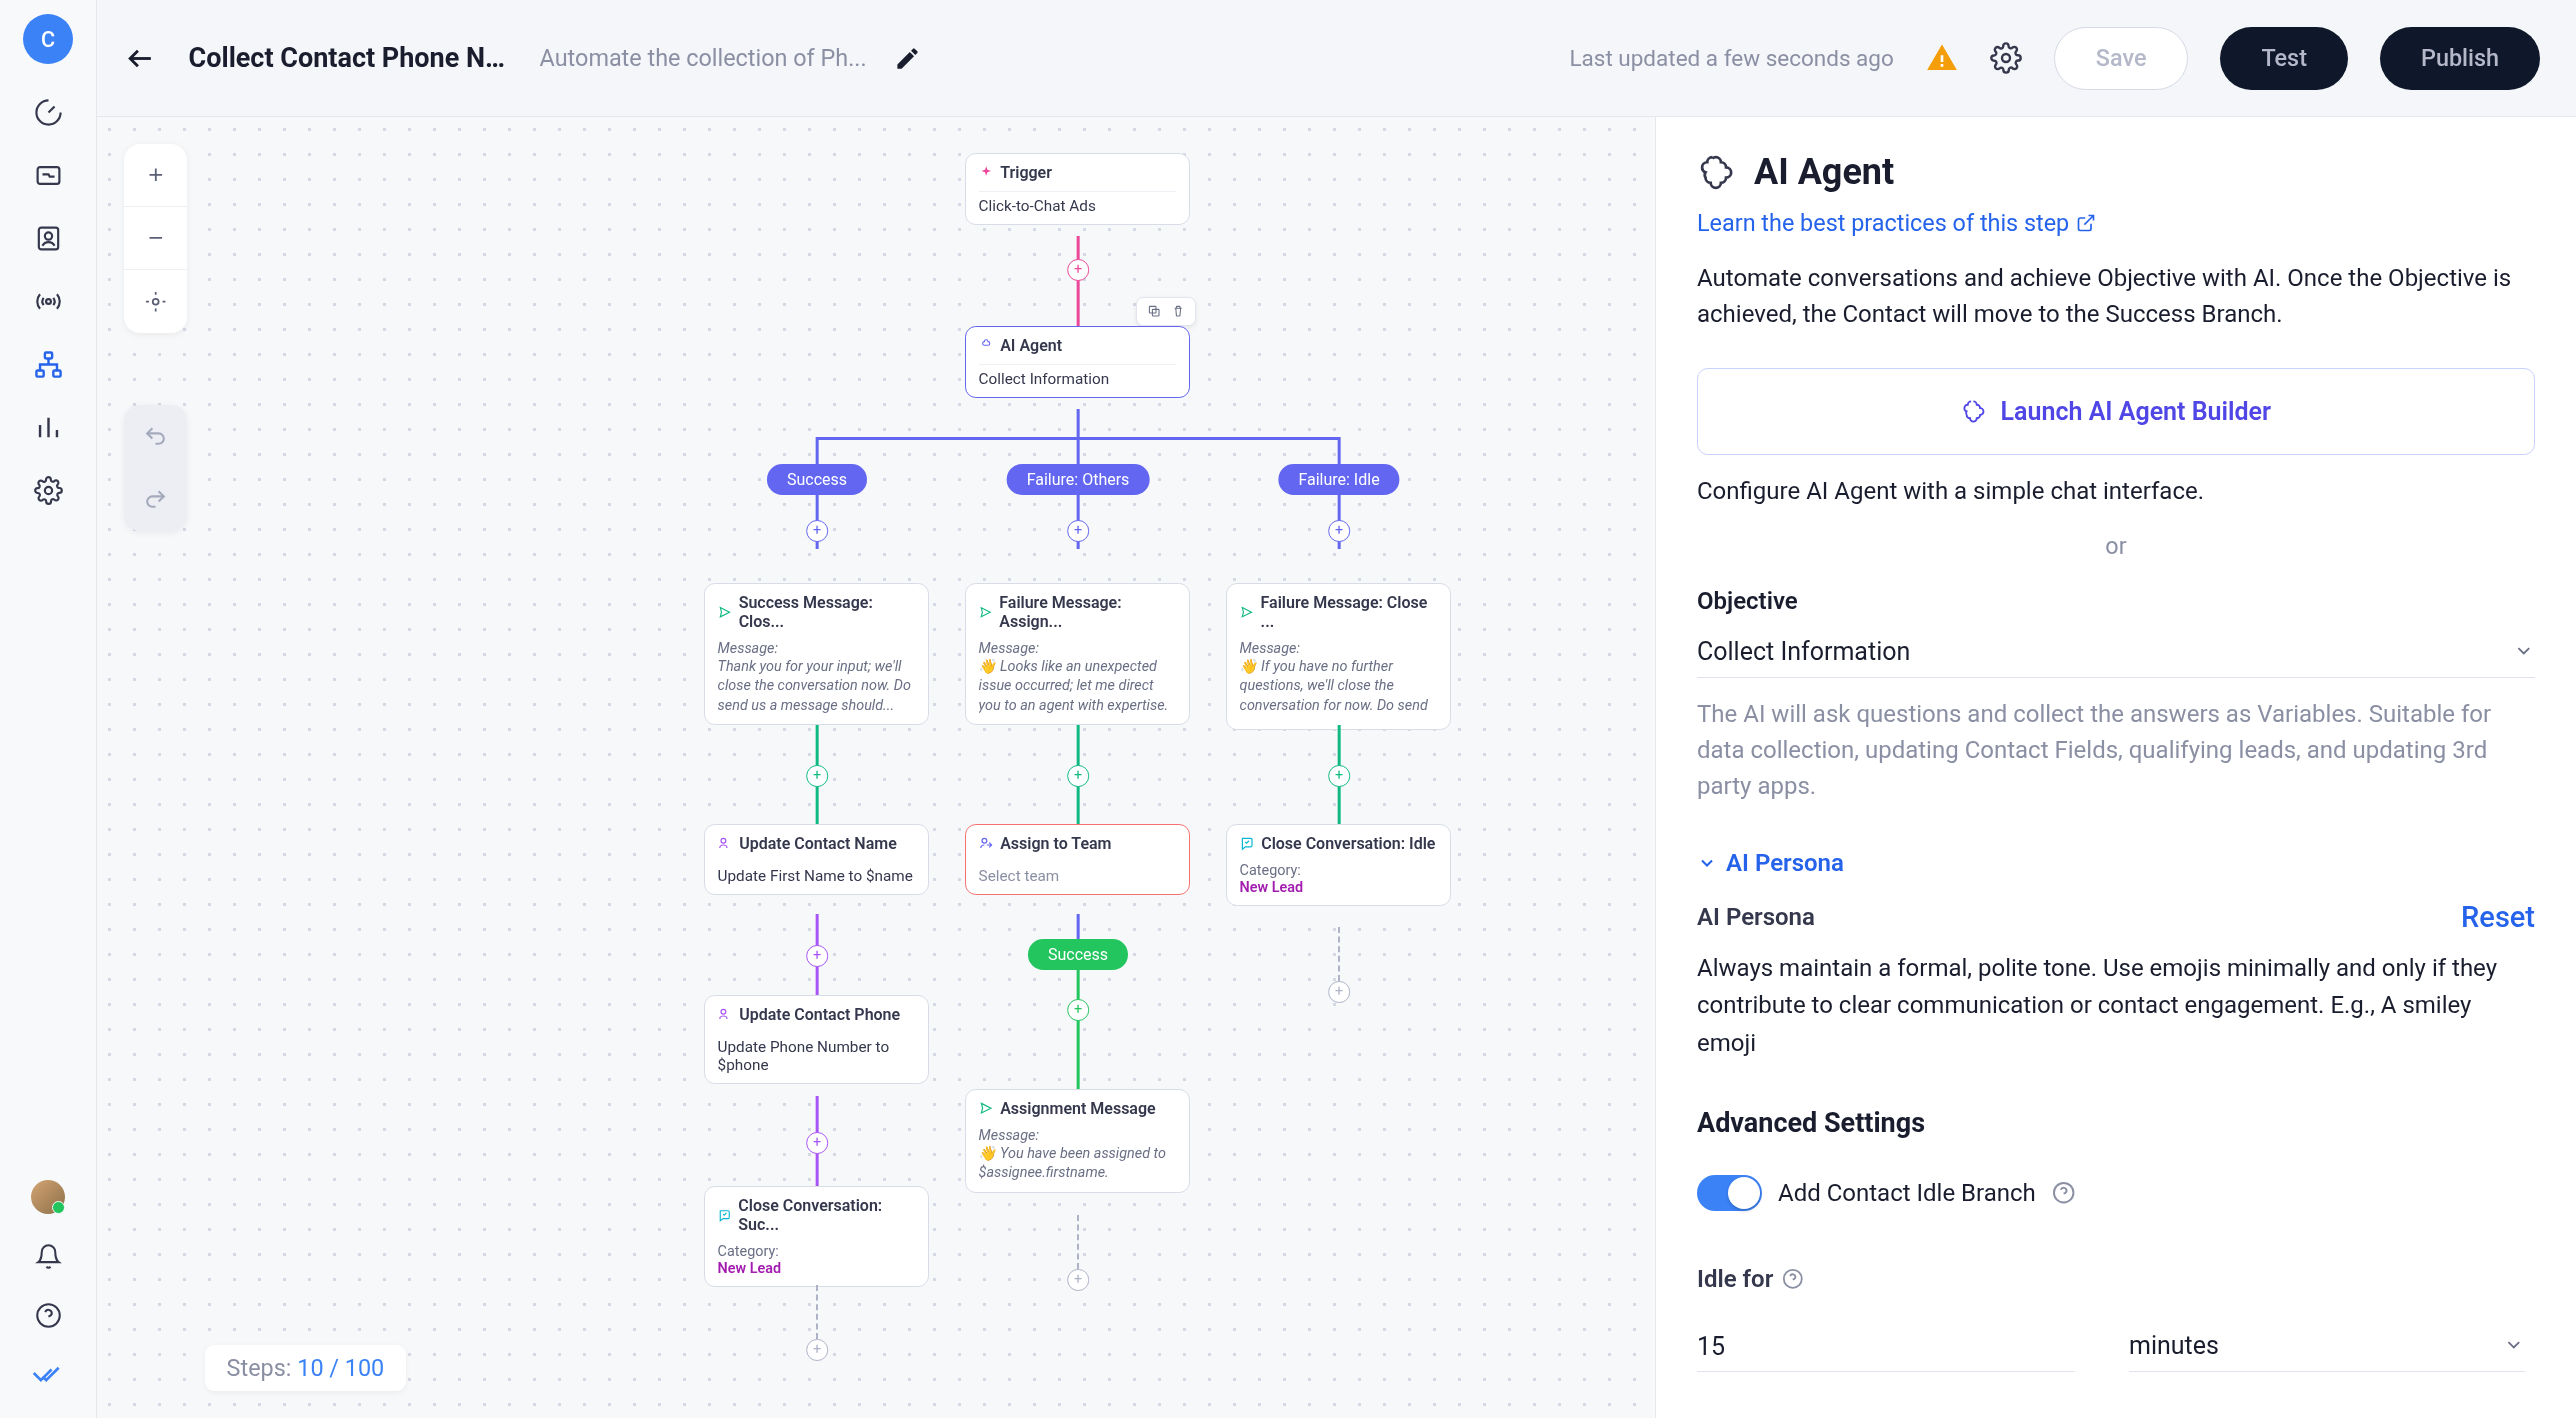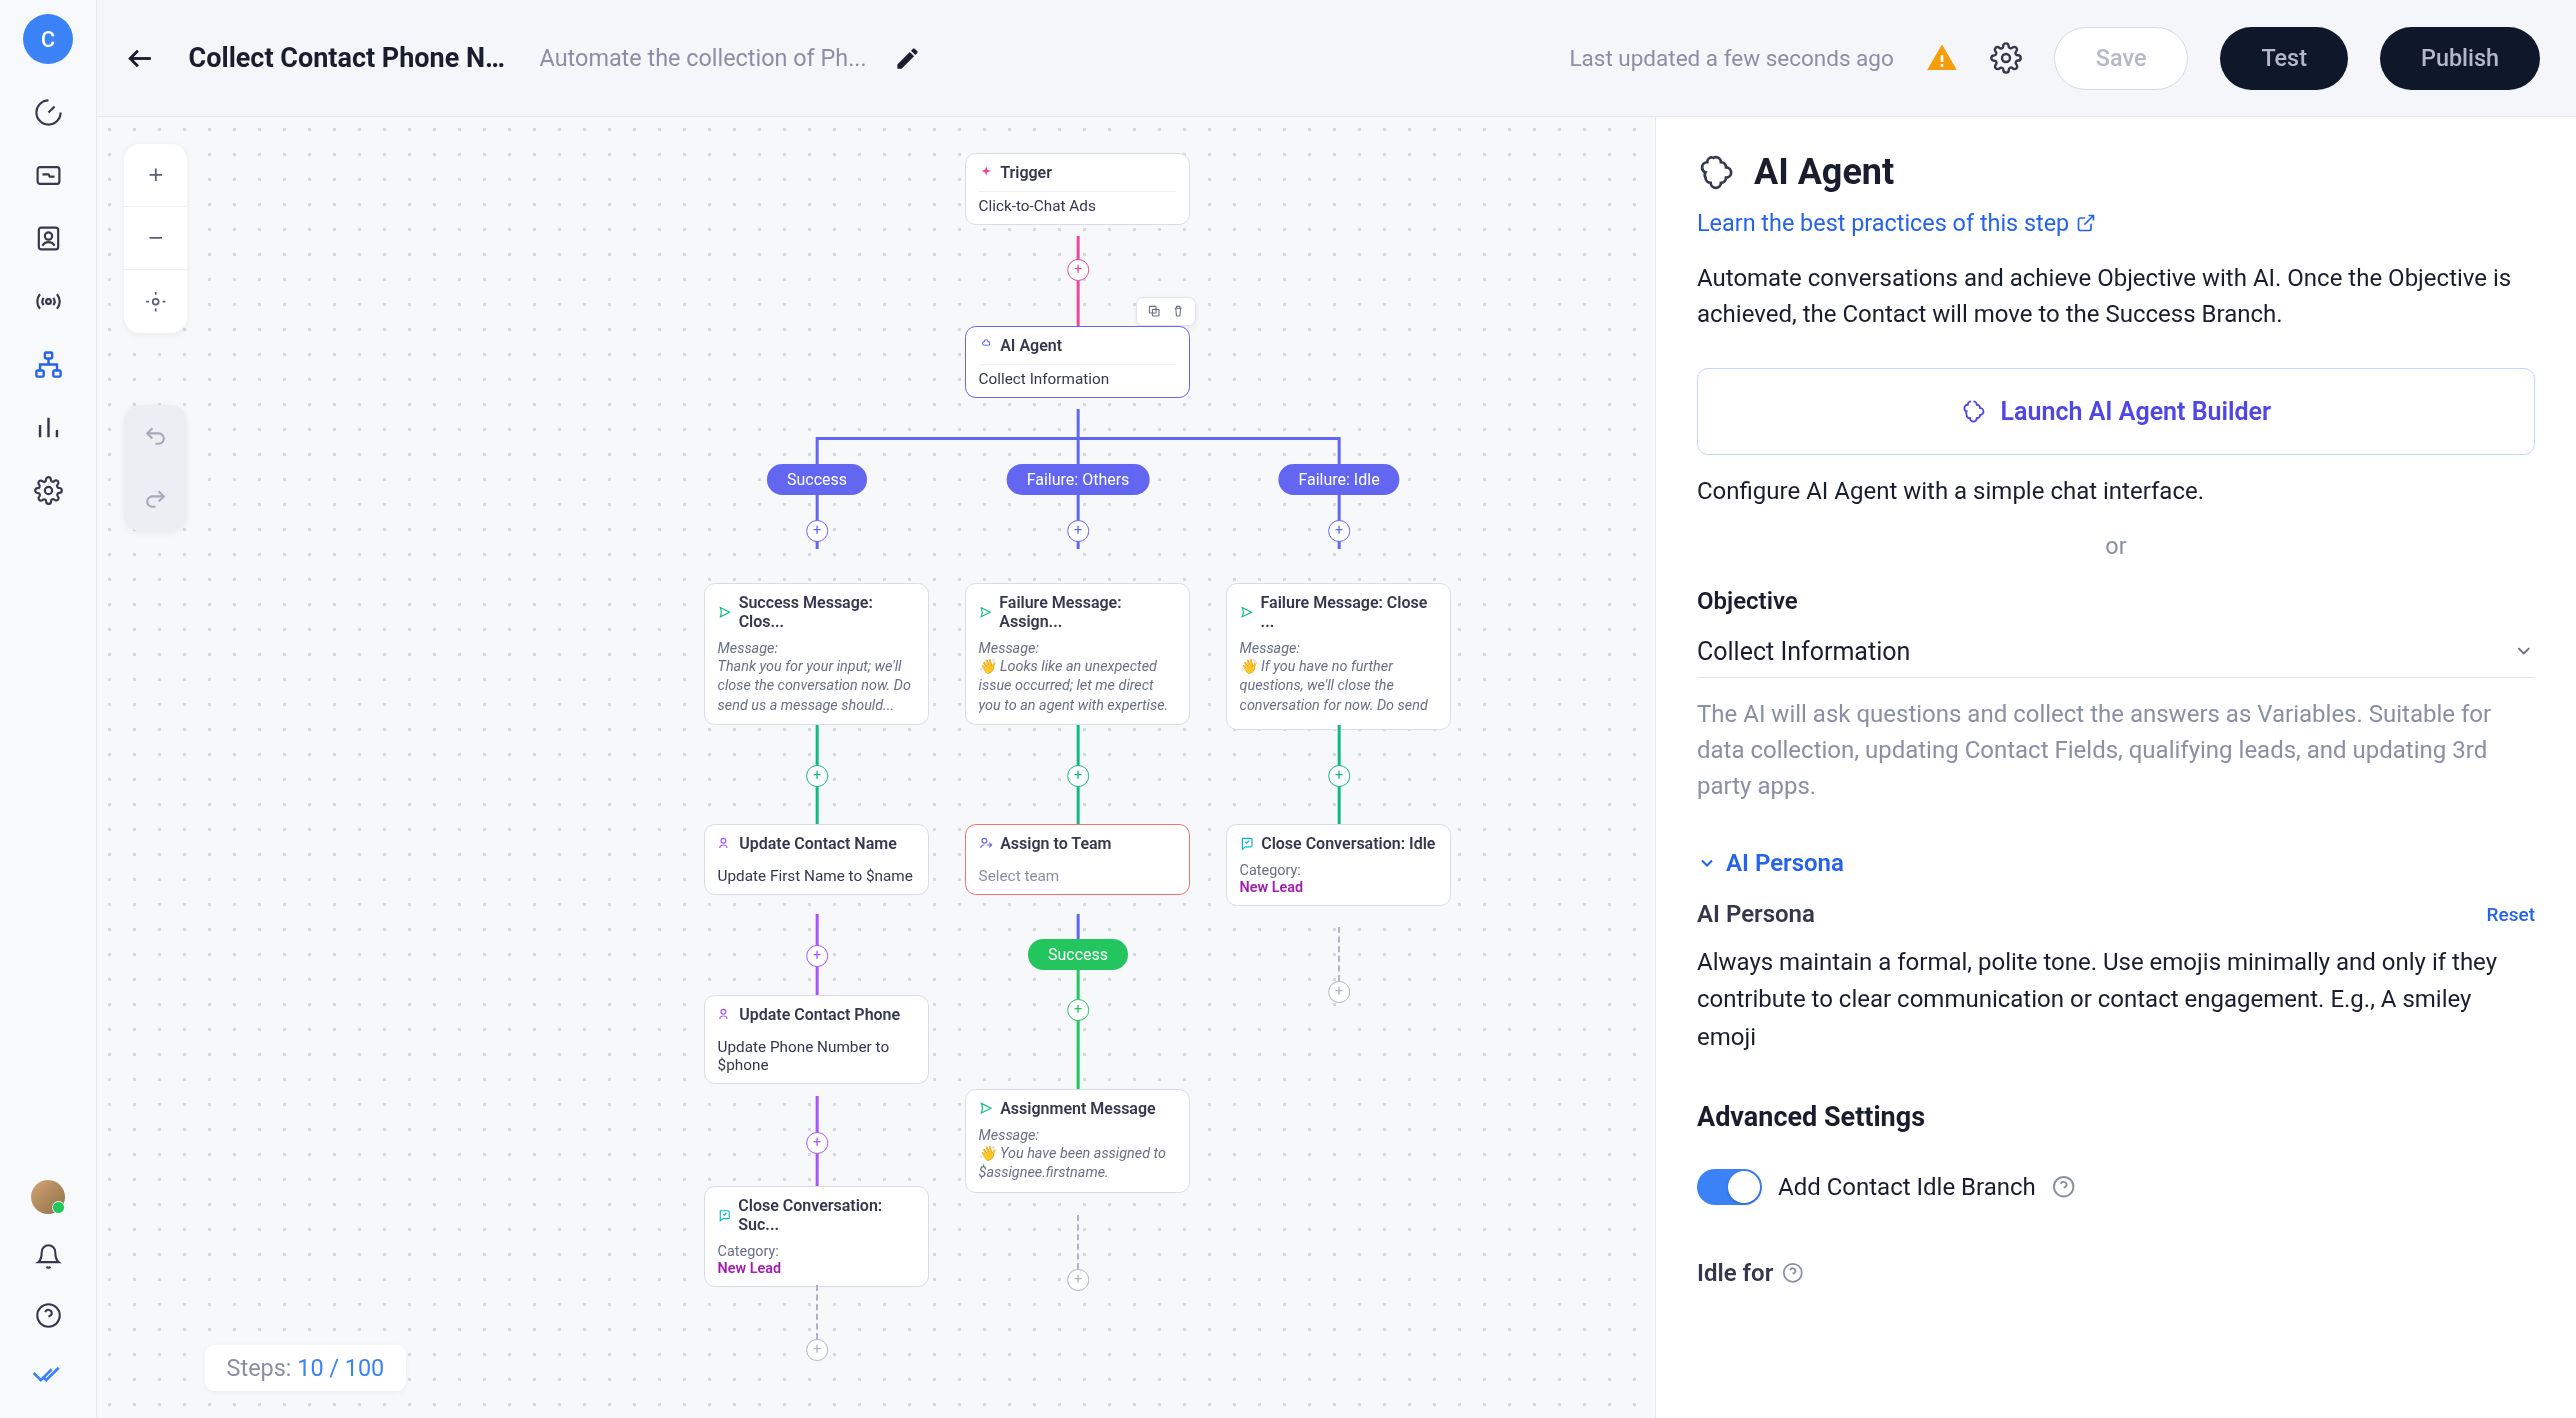--- a/index.html
+++ b/index.html
@@ -128,21 +128,21 @@
 .rp-label { font-size:24px; font-weight:600; color:#1a1d2e; margin-bottom:10.8px; }
 .rp-select-like {
   height:52px; border-bottom:1.3px solid #e0e3ed; display:flex;
   align-items:center; justify-content:space-between; font-size:25px; color:#1a1d2e;
   margin-bottom:18px; cursor:pointer;
 }
 .rp-help { font-size:24px; color:#8a8fa3; line-height:1.5; margin-bottom:45px; }
 .rp-collapse-head { display:flex; align-items:center; gap:9px; color:#2563eb; font-size:24px; font-weight:600; margin-bottom:23.4px; cursor:pointer; }
 .rp-row-between { display:flex; justify-content:space-between; align-items:center; margin-bottom:16px; }
 .rp-sublabel { font-size:24px; font-weight:600; color:#35384d; }
-.rp-reset { font-size:19px; color:#2563eb; cursor:pointer; font-weight:500; }
+.rp-reset { font-size:29px; color:#2563eb; cursor:pointer; font-weight:500; }
 .rp-body { font-size:24px; color:#1a1d2e; line-height:1.55; margin-bottom:45px; }
 .rp-section-title { font-size:27px; font-weight:700; color:#1a1d2e; margin-bottom:36px; }
 .toggle-row { display:flex; align-items:center; gap:16px; margin-bottom: 54px; }
 .toggle {
   width:65px; height:36px; background:#3b82f6; border-radius:18px; position:relative; cursor:pointer;
 }
 .toggle .knob { position:absolute; width:32px; height:32px; border-radius:50%; background:#fff; top:1.8px; right:1.8px; box-shadow:0 1.8px 3.6px rgba(0,0,0,0.2); }
 .toggle-label { font-size:24px; color:#1a1d2e; }
 .idle-row { display:flex; gap:54px; align-items:flex-end; }
 .idle-input {
@@ -540,14 +540,23 @@
   <div class="rp-row-between" style="margin-bottom:27px;">
     <div class="rp-sublabel" style="display:flex; align-items:center; gap:9px;">
       <span>Idle for</span>
       <svg width="21.6" height="21.6" viewBox="0 0 24 24" fill="none" stroke="#8a8fa3" stroke-width="2">
           <circle cx="12" cy="12" r="10"></circle>
           <path d="M9.09 9a3 3 0 0 1 5.83 1c0 2-3 3-3 3"></path>
           <line x1="12" y1="17" x2="12" y2="17.01"></line>
         </svg>
     </div>
   </div>
+  <div class="idle-row">
+    <input class="idle-input" value="15" style="">
+    <div class="rp-select-like" style="width:396px; margin-bottom:0;">
+      <span>minutes</span>
+      <svg width="21.6" height="21.6" viewBox="0 0 24 24" fill="none" stroke="#6a6f85" stroke-width="2">
+          <polyline points="6 9 12 15 18 9"></polyline>
+        </svg>
+    </div>
+  </div>
 </div>
 
 
 </body></html>

